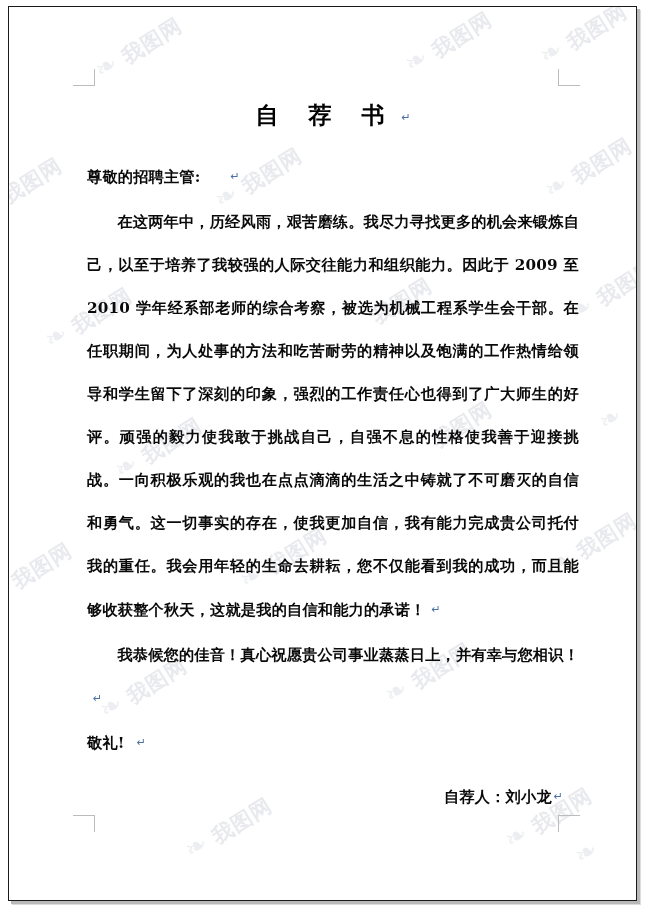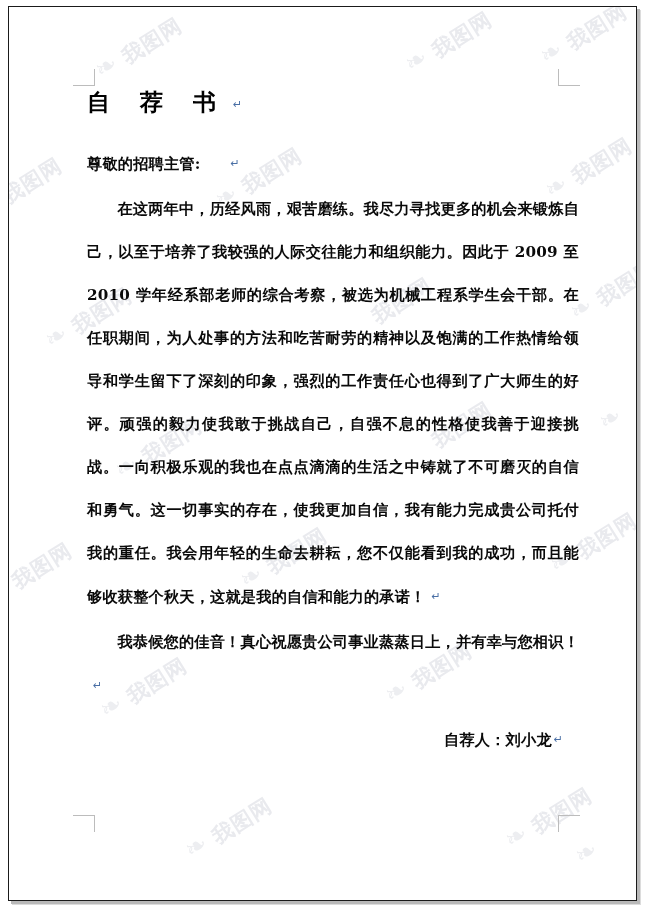--- a/index.html
+++ b/index.html
@@ -96,27 +96,27 @@
   
   .doc-body {
     position: absolute;
     left: 78px;
     top: 74px;
     width: 492px;
     z-index: 2;
   }
 
   .doc-title {
-    text-align: left;
+    text-align: center;
     font-family: "DejaVu Serif", "Liberation Serif", serif;
     font-size: 23px;
     font-weight: 700;
     letter-spacing: 11px;
     color: #000000;
-    margin: 7px 0 0 0;
+    margin: 20px 0 0 0;
     padding-right: 0;
     line-height: 1.2;
     white-space: nowrap;
   }
 
   .para {
     font-family: "DejaVu Serif", "Liberation Serif", serif;
     font-size: 15.2px;
     font-weight: 700;
     color: #0a0a0a;
@@ -219,18 +219,19 @@
 
       <p class="para noindent salutation"><span>尊敬的招聘主管:</span><span class="pmark" style="padding-left:30px;">↵</span></p>
 
 
 
       <p class="para indent body-para"><span>在这两年中，历经风雨，艰苦磨练。我尽力寻找更多的机会来锻炼自己，以至于培养了我较强的人际交往能力和组织能力。因此于 2009 至 2010 学年经系部老师的综合考察，被选为机械工程系学生会干部。在任职期间，为人处事的方法和吃苦耐劳的精神以及饱满的工作热情给领导和学生留下了深刻的印象，强烈的工作责任心也得到了广大师生的好评。顽强的毅力使我敢于挑战自己，自强不息的性格使我善于迎接挑战。一向积极乐观的我也在点点滴滴的生活之中铸就了不可磨灭的自信和勇气。这一切事实的存在，使我更加自信，我有能力完成贵公司托付我的重任。我会用年轻的生命去耕耘，您不仅能看到我的成功，而且能够收获整个秋天，这就是我的自信和能力的承诺！</span><span class="pmark">↵</span></p>
 
       <p class="para indent body-para"><span>我恭候您的佳音！真心祝愿贵公司事业蒸蒸日上，并有幸与您相识！</span><span class="pmark">↵</span></p>
 
 
+      <p class="para noindent"><span>敬礼!</span><span class="pmark" style="padding-left:12px;">↵</span></p>
 
       <p class="signature"><span>自荐人：刘小龙</span><span class="pmark" style="padding-left:2px;">↵</span></p>
 
     </div>
   </div>
 </div>
 
 </body></html>

